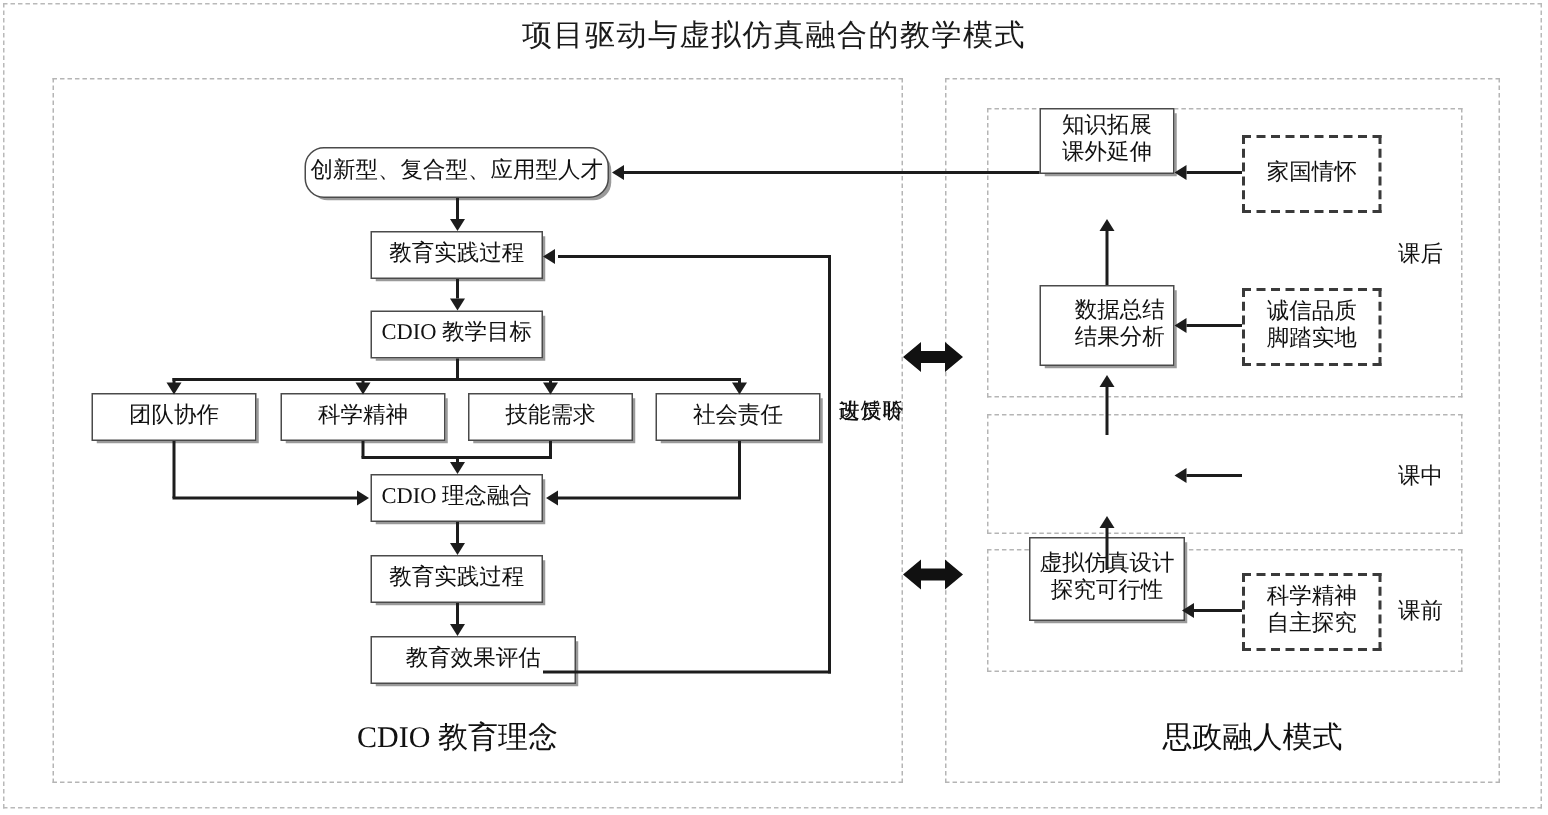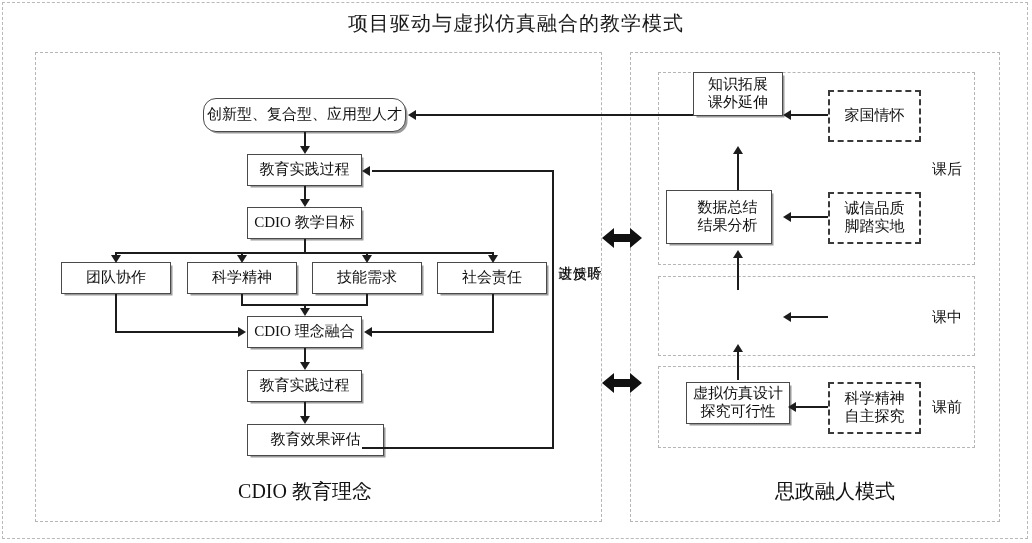--- a/index.html
+++ b/index.html
@@ -133,40 +133,40 @@
   <div class="frame" style="left:658px;top:72px;width:317px;height:193px;"></div>
   <div class="frame" style="left:658px;top:276px;width:317px;height:80px;"></div>
   <div class="frame" style="left:658px;top:366px;width:317px;height:82px;"></div>
 
   <div class="box sh two-line" style="left:693px;top:72px;width:90px;height:44px;">知识拓展
 课外延伸</div>
   <div class="dbox" style="left:828px;top:90px;width:93px;height:52px;">家国情怀</div>
   <div class="ln hl" style="left:791px;top:114px;width:37px;"></div>
   <div class="ar ar-l" style="left:783px;top:110px;"></div>
 
-  <div class="box sh two-line" style="left:666px;top:190px;width:106px;height:54px;padding-left:17px;">数据总结
+  <div class="box sh two-line" style="left:693px;top:190px;width:90px;height:54px;padding-left:17px;">数据总结
 结果分析</div>
   <div class="dbox" style="left:828px;top:192px;width:93px;height:52px;">诚信品质
 脚踏实地</div>
   <div class="ln hl" style="left:791px;top:216px;width:37px;"></div>
   <div class="ar ar-l" style="left:783px;top:212px;"></div>
 
   <div class="side-label" style="left:932px;top:160px;">课后</div>
 
   <div class="ln vl" style="left:737px;top:152px;height:38px;"></div>
   <div class="ar ar-u" style="left:733px;top:146px;"></div>
 
   <div class="ln hl" style="left:791px;top:316px;width:37px;"></div>
   <div class="ar ar-l" style="left:783px;top:312px;"></div>
   <div class="side-label" style="left:932px;top:308px;">课中</div>
 
   <div class="ln vl" style="left:737px;top:256px;height:34px;"></div>
   <div class="ar ar-u" style="left:733px;top:250px;"></div>
 
-  <div class="box sh two-line" style="left:686px;top:382px;width:104px;height:42px;">虚拟仿真设计
+  <div class="box sh two-line" style="left:686px;top:358px;width:104px;height:56px;">虚拟仿真设计
 探究可行性</div>
   <div class="dbox" style="left:828px;top:382px;width:93px;height:52px;">科学精神
 自主探究</div>
   <div class="ln hl" style="left:795px;top:406px;width:33px;"></div>
   <div class="ar ar-l" style="left:788px;top:402px;"></div>
   <div class="side-label" style="left:932px;top:398px;">课前</div>
 
   <div class="ln vl" style="left:737px;top:350px;height:30px;"></div>
   <div class="ar ar-u" style="left:733px;top:344px;"></div>
 

